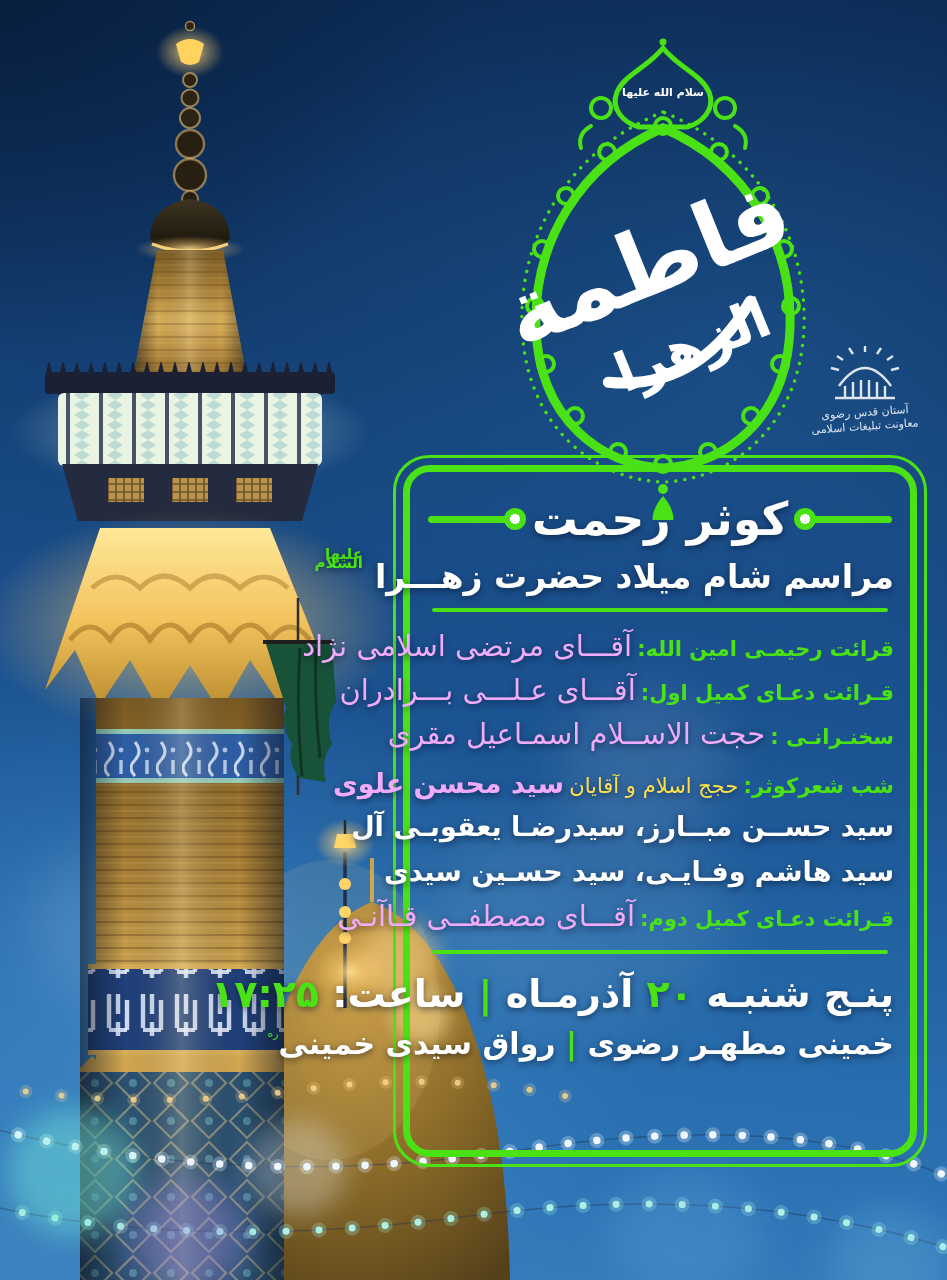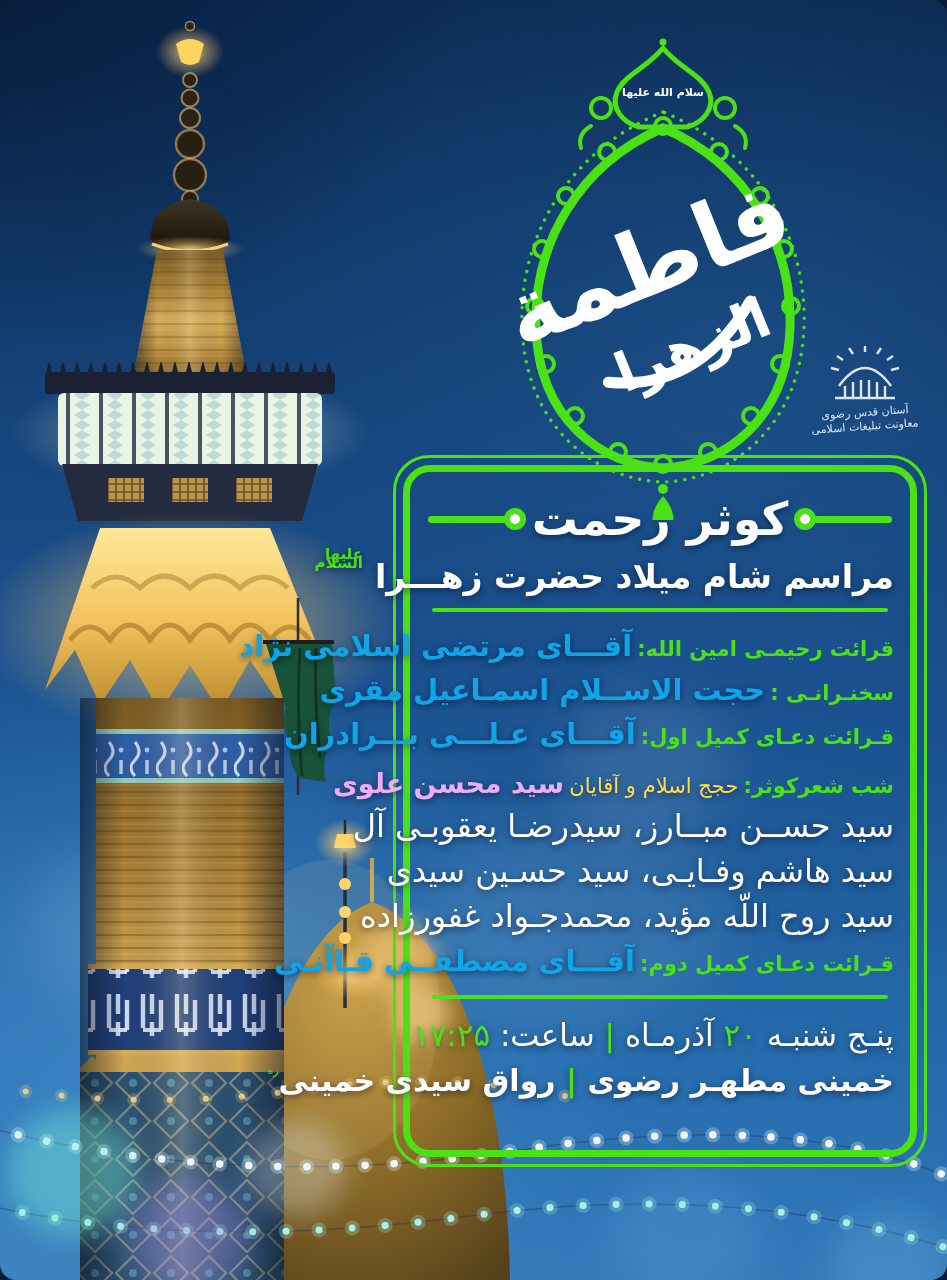--- a/index.html
+++ b/index.html
@@ -1,20 +1,19 @@
 <!DOCTYPE html>
 <html lang="fa"><head>
 <meta charset="utf-8">
 <style>
   html,body{margin:0;padding:0;background:#0a1d38;}
   *{box-sizing:border-box;}
   .stage{
     position:relative;width:947px;height:1280px;margin:0 auto;overflow:hidden;
     font-family:"DejaVu Sans",sans-serif;
-    border-radius:16px;
   }
   
   .sky{
     position:absolute;inset:0;z-index:0;
     background:
       radial-gradient(820px 620px at -4% -2%, rgba(4,16,38,.60), transparent 62%),
       radial-gradient(900px 700px at 78% 28%, rgba(46,118,190,.28), transparent 62%),
       radial-gradient(760px 520px at 16% 80%, rgba(96,170,228,.32), transparent 66%),
       linear-gradient(186deg,#0b2a52 0%,#123c6e 28%,#1a4f8d 52%,#2366a6 72%,#2d74b5 88%,#3a80bd 100%);
   }
@@ -51,25 +50,25 @@
   .rule-l .ring{left:-4px;}
   .p-title{font-size:46px;font-weight:bold;line-height:1.1;white-space:nowrap;}
   .p-sub{font-size:33px;font-weight:bold;margin-top:10px;white-space:nowrap;}
   .honorific{
     display:inline-block;vertical-align:super;color:#4ae214;font-size:15px;line-height:9px;
     font-weight:bold;transform:translateY(-8px);margin-right:12px;white-space:normal;width:34px;
   }
   .divider{height:4px;background:#4ae214;border-radius:2px;margin:12px 6px;}
   .line{margin:5px 0;white-space:nowrap;}
   .lbl{color:#4ae214;font-size:21px;font-weight:bold;}
-  .val{color:#0ea5e9;font-size:29px;font-weight:bold;}
+  .val{color:#f0abfc;font-size:29px;font-weight:normal;}
   .prefix{color:#fde047;font-size:21px;font-weight:normal;}
   .val-md{color:#f0abfc;font-size:27px;font-weight:bold;}
-  .poet{font-size:32px;font-weight:normal;line-height:45px;white-space:nowrap;}
-  .sched{font-size:31px;font-weight:normal;margin:6px 0 2px 0;white-space:nowrap;}
+  .poet{font-size:27px;font-weight:bold;line-height:45px;white-space:nowrap;}
+  .sched{font-size:38px;font-weight:bold;margin:6px 0 2px 0;white-space:nowrap;}
   .sched .green{color:#4ae214;}
   .loc{font-size:30px;font-weight:bold;margin:8px 0 2px 0;white-space:nowrap;}
   .loc .green{color:#4ae214;}
   .loc-hon{display:inline-block;vertical-align:super;color:#4ae214;font-size:11px;font-weight:normal;transform:translateY(-6px);}
 </style>
 </head>
 <body>
 
 <div class="stage">
 
@@ -328,36 +327,35 @@
         <span>مراسم شام میلاد حضرت زهـــرا</span><span class="honorific">علیها السلام</span>
       </div>
 
       <div class="divider"></div>
 
       <div class="line">
         <span class="lbl">قرائت رحیمـی امین الله:</span>
         <span class="val t-shadow">آقـــای مرتضی اسلامی نژاد</span>
       </div>
       <div class="line">
+        <span class="lbl">قـرائت دعـای کمیل اول:</span>
+        <span class="val t-shadow">آقـــای عـلـــی بـــرادران</span>
+      </div>
+      <div class="line">
         <span class="lbl">سخنـرانـی :</span>
         <span class="val t-shadow">حجت الاســلام اسمـاعیل مقری</span>
-      </div>
-      <div class="line">
-        <span class="lbl">قـرائت دعـای کمیل اول:</span>
-        <span class="val t-shadow">آقـــای عـلـــی بـــرادران</span>
       </div>
       <div class="line" style="margin-top:12px;">
         <span class="lbl">شب شعرکوثر:</span>
         <span class="prefix t-shadow">حجج اسلام و آقایان</span>
         <span class="val-md t-shadow">سید محسن علوی</span>
       </div>
 
       <div class="poet t-shadow">سید حســن مبــارز، سیدرضـا یعقوبـی آل</div>
       <div class="poet t-shadow">سید هاشم وفـایـی، سید حسـین سیدی</div>
-      <div class="poet t-shadow">سید روح اللّه مؤید، محمدجـواد غفورزاده</div>
 
       <div class="line">
         <span class="lbl">قـرائت دعـای کمیل دوم:</span>
         <span class="val t-shadow">آقـــای مصطفــی قـاآنـی</span>
       </div>
 
       <div class="divider"></div>
 
       <div class="sched t-shadow">
         <span>پنـج شنبـه</span>

